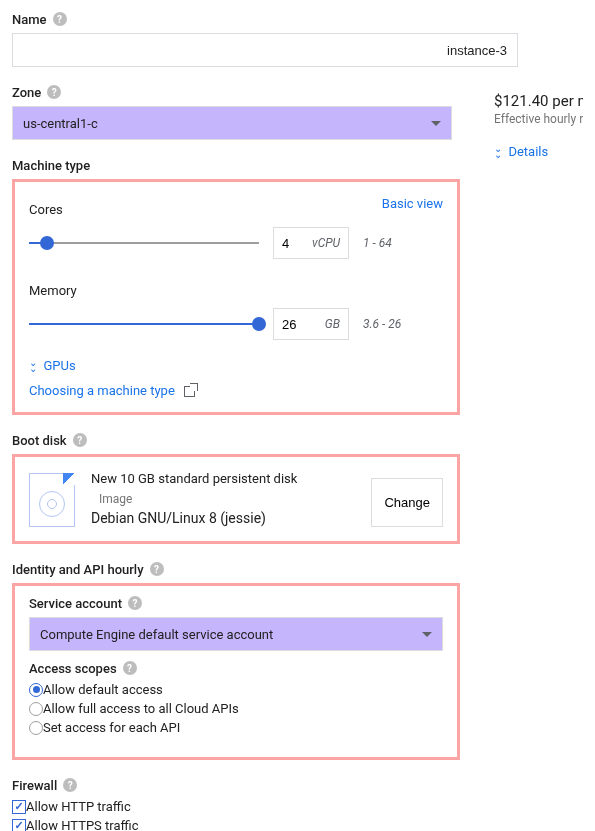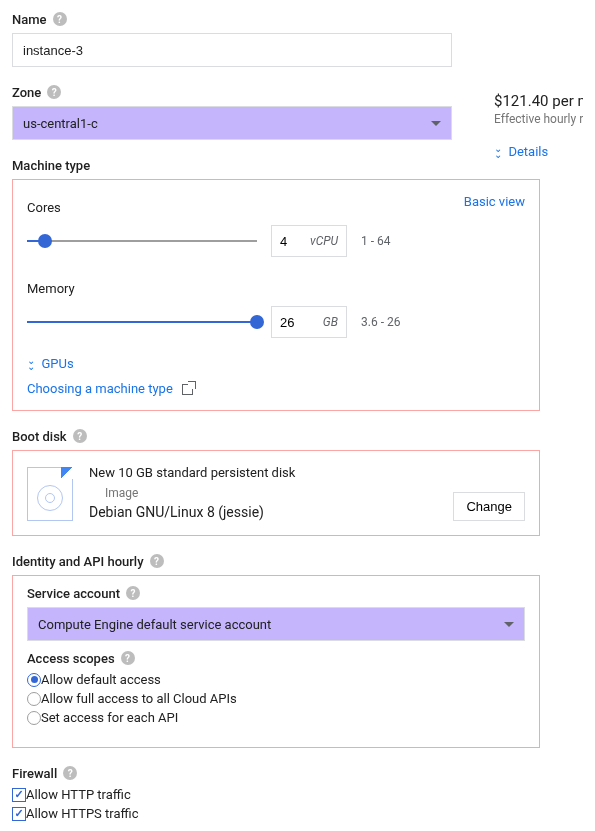--- a/index.html
+++ b/index.html
@@ -27,26 +27,27 @@
     border-radius: 50%;
     background: #bdbdbd;
     color: #fff;
     font-size: 10px;
     font-weight: 700;
     display: inline-flex;
     align-items: center; justify-content: center;
     margin-left: 6px;
   }
   .text-input {
-    width: 440px;
+    width: 506px;
     height: 34px;
     border: 1px solid #dadce0;
     padding: 0 10px;
     font-size: 13px;
     color: #212121;
+    text-align: right;
   }
   .select {
     width: 440px;
     height: 34px;
     border: 1px solid #dadce0;
     padding: 7px 10px;
     font-size: 13px;
     display: flex;
     align-items: center;
     justify-content: space-between;
@@ -55,22 +56,22 @@
   }
   .caret {
     width: 0; height: 0;
     border-left: 5px solid transparent;
     border-right: 5px solid transparent;
     border-top: 5px solid #5f6368;
   }
   .spacer { height: 18px; }
   .spacer-sm { height: 10px; }
   .panel {
-    border: 1px solid #fca5a5;
-    width: 528px;
+    border: 3px solid #fca5a5;
+    width: 448px;
     padding: 14px;
   }
   .panel-header {
     display: flex;
     justify-content: space-between;
     align-items: flex-start;
   }
   .sublabel {
     font-size: 13px;
     color: #212121;
@@ -115,21 +116,21 @@
     width: 76px; height: 32px;
     border: 1px solid #dadce0;
     display: flex; align-items: center;
     padding: 0 8px;
     justify-content: space-between;
   }
   .num-input {
     width: 30px; border: none; font-size: 13px; outline: none;
   }
   .unit { font-size: 12px; color: #5f6368; font-style: italic; }
-  .range-hint { font-size: 12px; color: #5f6368; }
+  .range-hint { font-size: 12px; color: #5f6368; font-style: italic; }
   .expand-row {
     display: flex; align-items: center;
     color: #1a73e8; font-size: 13px;
     cursor: pointer; gap: 6px;
   }
   .dbl-chevron {
     display: inline-block;
     line-height: 6px;
     font-size: 10px;
     color: #1a73e8;
@@ -179,25 +180,25 @@
   }
   .disk-icon .circ-i {
     position: absolute;
     left: 50%; top: 58%;
     transform: translate(-50%, -50%);
     width: 10px; height: 10px;
     border: 1.5px solid #b3c6f2;
     border-radius: 50%;
   }
   .disk-info { flex: 1; }
-  .disk-meta { color: #757575; font-size: 12px; margin: 6px 16px 4px; }
+  .disk-meta { color: #757575; font-size: 12px; margin: 6px 8px 4px; }
   .btn {
     border: 1px solid #dadce0;
     background: #fff;
-    padding: 6px 12px;
+    padding: 16px 12px;
     font-size: 13px;
     cursor: pointer;
     align-self: flex-end;
   }
   .radio-row, .check-row {
     display: flex; align-items: center;
     gap: 0; margin-bottom: 4px;
     font-size: 13px;
     cursor: pointer;
   }

